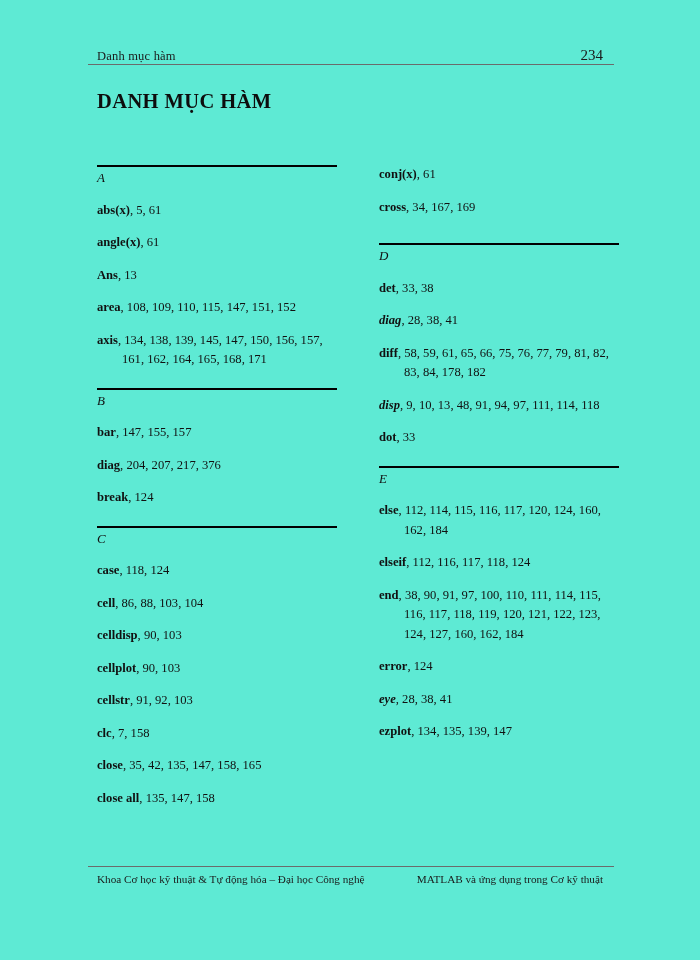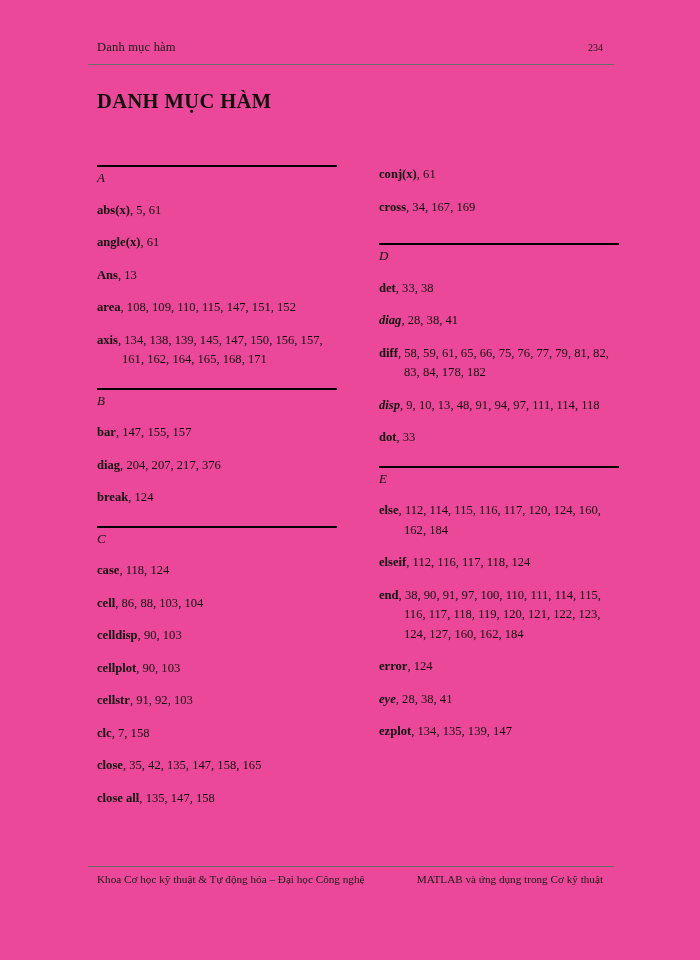--- a/index.html
+++ b/index.html
@@ -4,40 +4,40 @@
 <style>
   html, body {
     margin: 0;
     padding: 0;
     background: #ffffff;
   }
   .page {
     position: relative;
     width: 700px;
     height: 960px;
-    background: #ec4899;
+    background: #5eead4;
     font-family: "Liberation Serif", "DejaVu Serif", serif;
     color: #111111;
     overflow: hidden;
   }
 
   
   .running-head {
     position: absolute;
     left: 97px;
     top: 40px;
     width: 506px;
     display: flex;
     align-items: baseline;
     justify-content: space-between;
     font-size: 12.5px;
     color: #1a1a1a;
   }
   .running-head .head-title { letter-spacing: 0.2px; }
-  .running-head .head-folio { font-size: 10px; }
+  .running-head .head-folio { font-size: 15px; margin-top: 7px; }
 
   .head-rule {
     position: absolute;
     left: 88px;
     top: 64px;
     width: 526px;
     height: 0;
     border-top: 1.6px solid #6b6b6b;
   }
 

